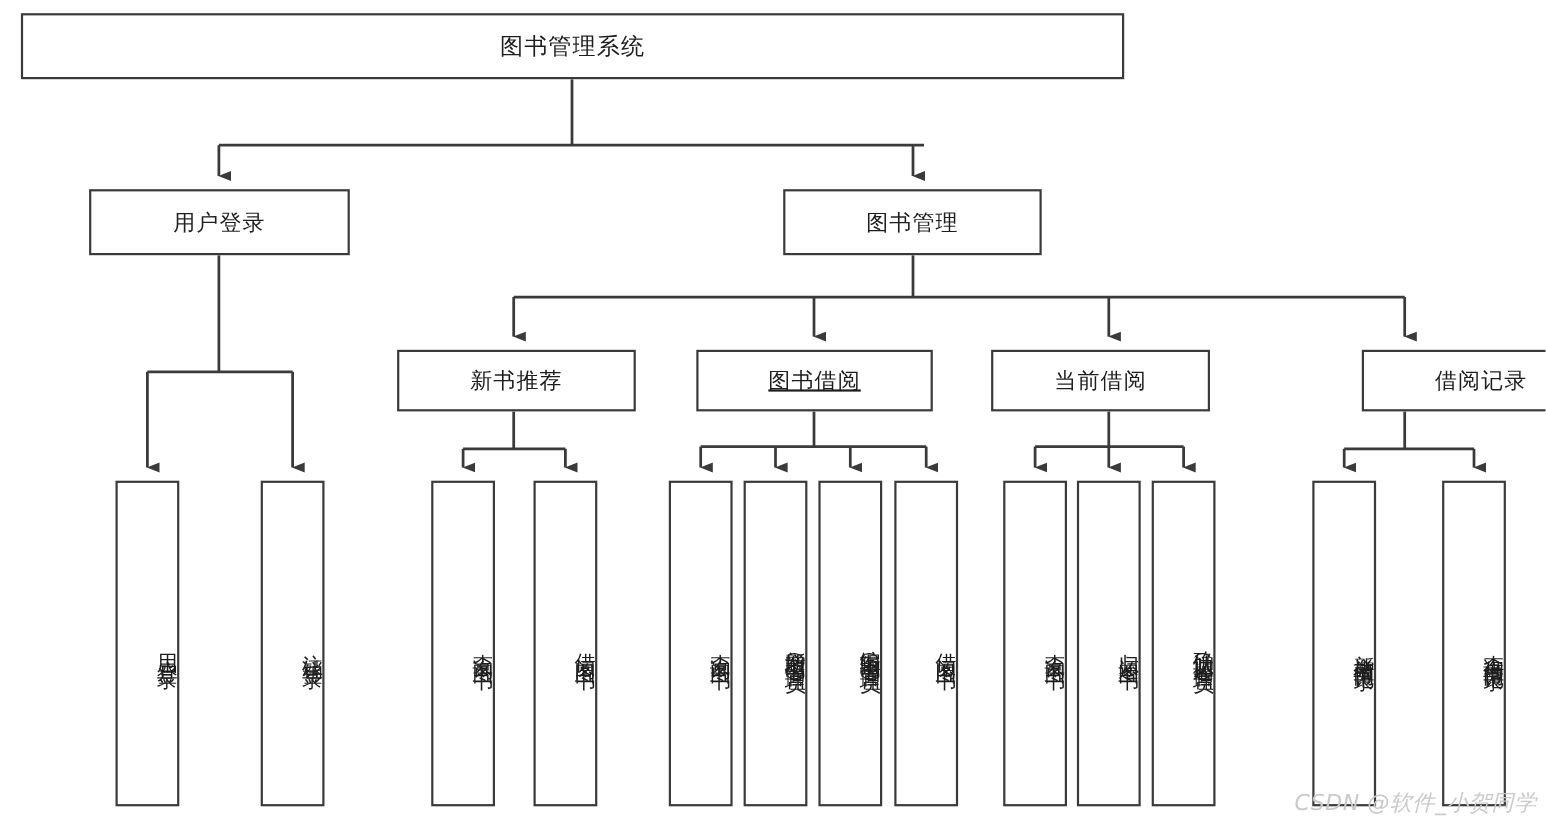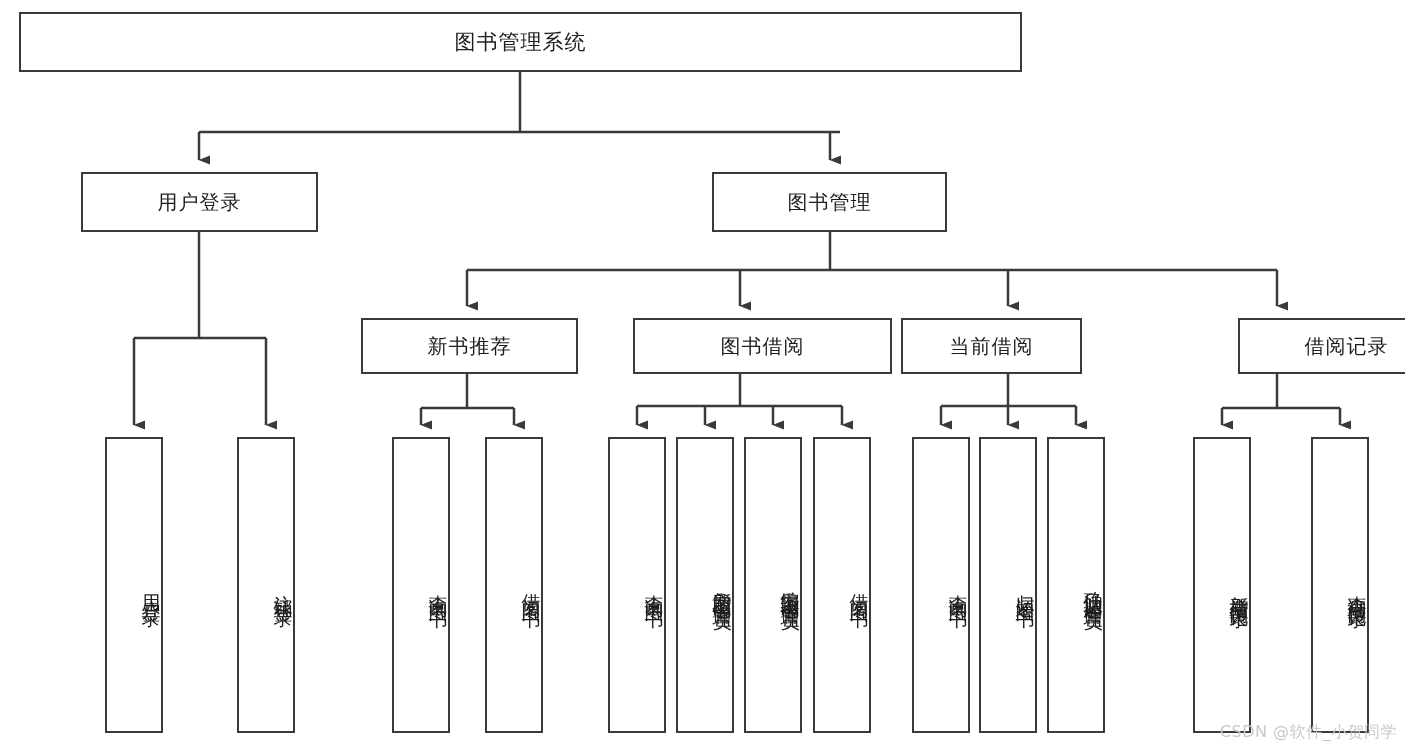--- a/index.html
+++ b/index.html
@@ -41,24 +41,25 @@
     align-items:flex-start;
     justify-content:center;
     line-height:1;
   }
   .node.v.tall{letter-spacing:3px;}
 
   
   #watermark{
     position:absolute;
     right:8px;bottom:4px;
-    font-size:16px;
+    font-size:20px;
     color:#c9c9c9;
     white-space:nowrap;
     letter-spacing:.5px;
+    font-style:italic;
   }
 </style>
 </head>
 <body>
 
 <div id="stage">
 
   <svg id="wires" viewBox="0 0 1405 747" xmlns="http://www.w3.org/2000/svg">
     <defs>
       <marker id="ah" markerWidth="10" markerHeight="12" refX="5" refY="11" orient="auto" markerUnits="userSpaceOnUse">
@@ -110,23 +111,23 @@
   </svg>
 
   <div class="node h root" style="left:19px;top:12px;width:1003px;height:60px;">图书管理系统</div>
 
   <div class="node h" style="left:81px;top:172px;width:237px;height:60px;">用户登录</div>
 
   <div class="node h" style="left:361px;top:318px;width:217px;height:56px;">新书推荐</div>
 
   <div class="node h" style="left:712px;top:172px;width:235px;height:60px;">图书管理</div>
 
-  <div class="node h" style="left:633px;top:318px;width:259px;height:56px;">图书借阅</div>
+  <div class="node h" style="left:633px;top:318px;width:215px;height:56px;text-decoration:underline;">图书借阅</div>
 
-  <div class="node h" style="left:901px;top:318px;width:181px;height:56px;">当前借阅</div>
+  <div class="node h" style="left:901px;top:318px;width:199px;height:56px;">当前借阅</div>
 
   <div class="node h" style="left:1238px;top:318px;width:217px;height:56px;">借阅记录</div>
 
   <div class="node v" style="left:105px;top:437px;width:58px;height:296px;">用户登录</div>
 
   <div class="node v" style="left:237px;top:437px;width:58px;height:296px;">注销登录</div>
 
   <div class="node v" style="left:392px;top:437px;width:58px;height:296px;">查询图书</div>
 
   <div class="node v" style="left:485px;top:437px;width:58px;height:296px;">借阅图书</div>

